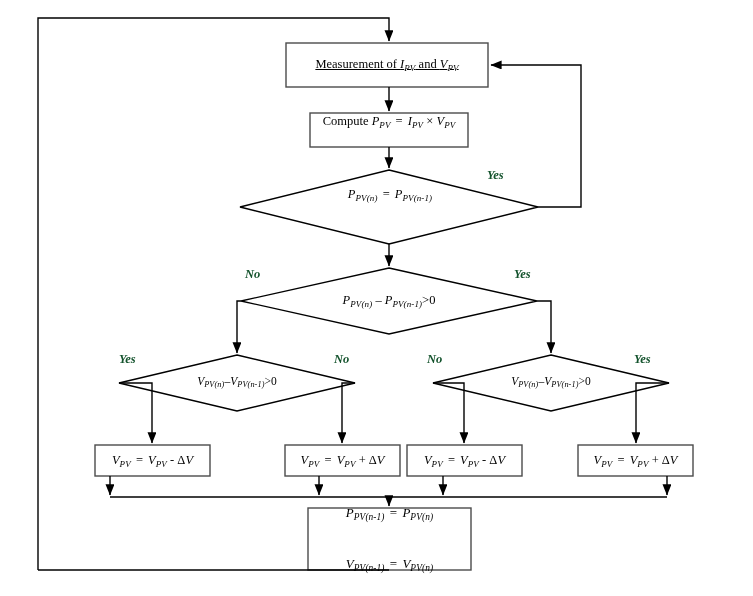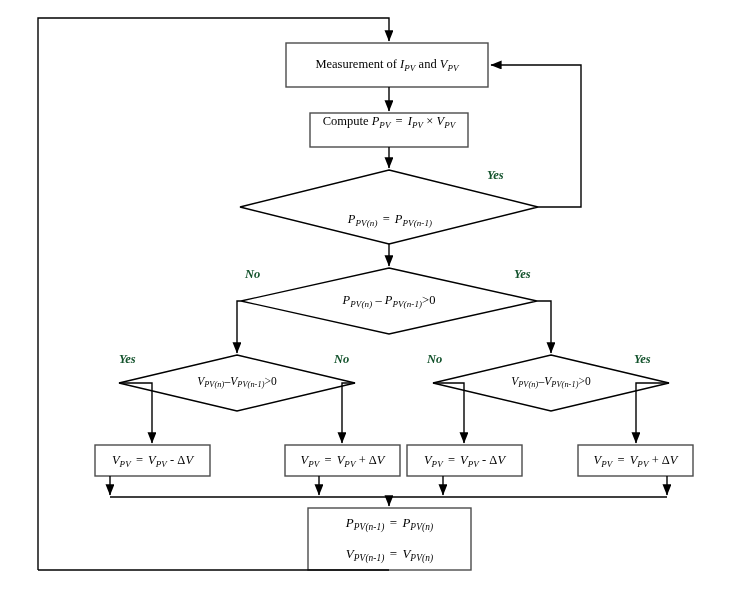--- a/index.html
+++ b/index.html
@@ -46,21 +46,21 @@
     white-space: nowrap;
   }
   i.v { font-style: italic; }
   sub.s {
     font-size: 0.72em;
     font-style: italic;
     vertical-align: -0.28em;
     letter-spacing: 0.1px;
   }
   .eq { padding: 0 2px; }
-  .row { display: block; margin: 6px 0; }
+  .row { display: block; margin: 16px 0; }
   .hit {
     position: absolute;
     background: transparent;
   }
 </style>
 </head>
 <body>
 
 <div id="canvas">
 
@@ -131,29 +131,29 @@
 
       <path d="M389,570 L389,570"></path>
       <path d="M389,570 L389,570"></path>
     </g>
 
     <g stroke="#000000" fill="none" stroke-width="1.4">
       <path d="M389,570 L389,570"></path>
     </g>
   </svg>
 
-  <div class="node-text" style="left:286px; top:43px; width:202px; height:44px;">
+  <div class="node-text" style="left:286px; top:43px; width:202px; height:44px;text-decoration:underline;">
     <span>Measurement of <i class="v">I</i><sub class="s">PV</sub> and <i class="v">V</i><sub class="s">PV</sub></span>
   </div>
 
   <div class="node-text" style="left:310px; top:113px; width:158px; height:18px;">
     <span>Compute <i class="v">P</i><sub class="s">PV</sub> <span class="eq">=</span> <i class="v">I</i><sub class="s">PV</sub> × <i class="v">V</i><sub class="s">PV</sub></span>
   </div>
 
-  <div class="node-text" style="left:290px; top:205px; width:200px; height:30px;">
+  <div class="node-text" style="left:290px; top:180px; width:200px; height:30px;">
     <span><i class="v">P</i><sub class="s">PV(n)</sub> <span class="eq">=</span> <i class="v">P</i><sub class="s">PV(n-1)</sub></span>
   </div>
 
   <div class="node-text" style="left:289px; top:286px; width:200px; height:30px;align-items:center;">
     <span><i class="v">P</i><sub class="s">PV(n)</sub> – <i class="v">P</i><sub class="s">PV(n-1)</sub>&gt;0</span>
   </div>
 
   <div class="node-text" style="left:142px; top:368px; width:190px; height:28px; font-size:11.5px;">
     <span><i class="v">V</i><sub class="s">PV(n)</sub>–<i class="v">V</i><sub class="s">PV(n-1)</sub>&gt;0</span>
   </div>

